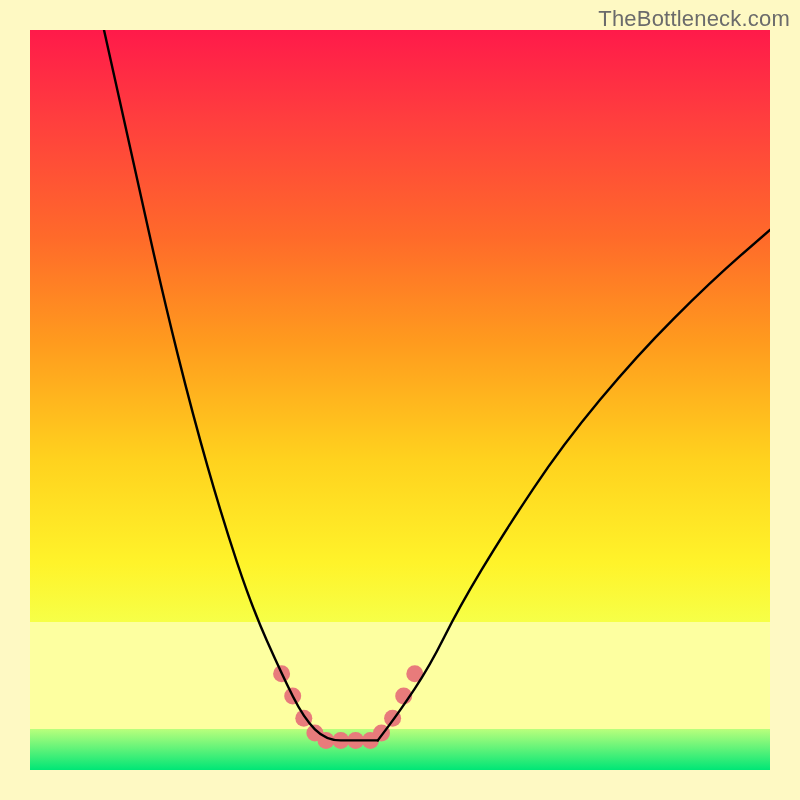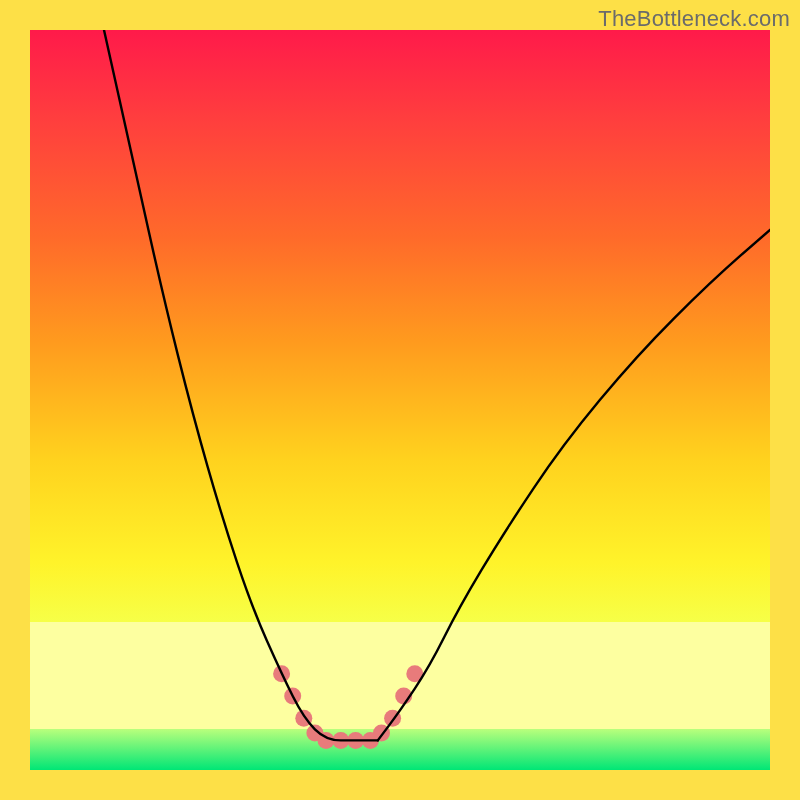--- a/index.html
+++ b/index.html
@@ -10,21 +10,21 @@
     background: #000;
     overflow: hidden;
     font-family: Arial, Helvetica, sans-serif;
   }
   .frame {
     position: absolute;
     left: 0;
     top: 0;
     width: 800px;
     height: 800px;
-    background: #fde047;
+    background: #fef9c3;
   }
   .plot {
     position: absolute;
     left: 30px;
     top: 30px;
     width: 740px;
     height: 740px;
     
     background:
       

